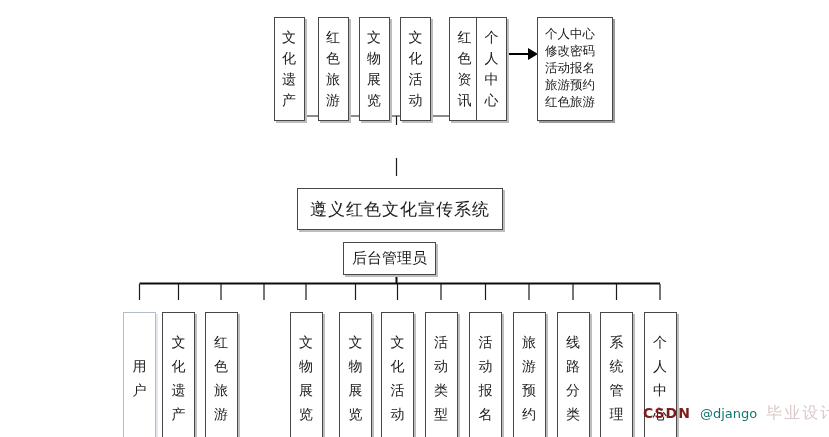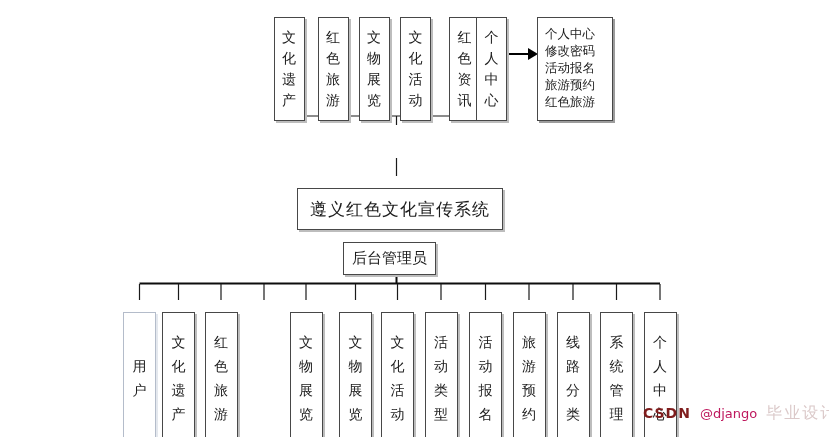--- a/index.html
+++ b/index.html
@@ -32,21 +32,21 @@
 
   .front-home-box { left:360px; top:125px; width:76px; height:33px; font-size:15px; }
   .system-box { left:297px; top:176px; width:206px; height:42px; font-size:17px; letter-spacing:1px; }
   .admin-box { left:343px; top:230px; width:93px; height:33px; font-size:15px; }
 
   .watermark {
     position:absolute; left:643px; top:403px; white-space:nowrap;
     display:flex; align-items:baseline; gap:9px;
   }
   .wm-brand  { font-size:14px; font-weight:bold; color:#7f1d1d; letter-spacing:1px; }
-  .wm-handle { font-size:13px; color:#be185d; }
+  .wm-handle { font-size:13px; color:#0f766e; }
   .wm-label  { font-size:16px; color:#dbc9c9; letter-spacing:2px; }
 </style>
 </head>
 <body>
 
 <div class="canvas">
 
   <svg class="wires" width="829" height="437" viewBox="0 0 829 437">
     <g stroke="#1a1a1a" stroke-width="1.2" fill="none">
       <line x1="288.5" y1="109" x2="288.5" y2="116"></line>

